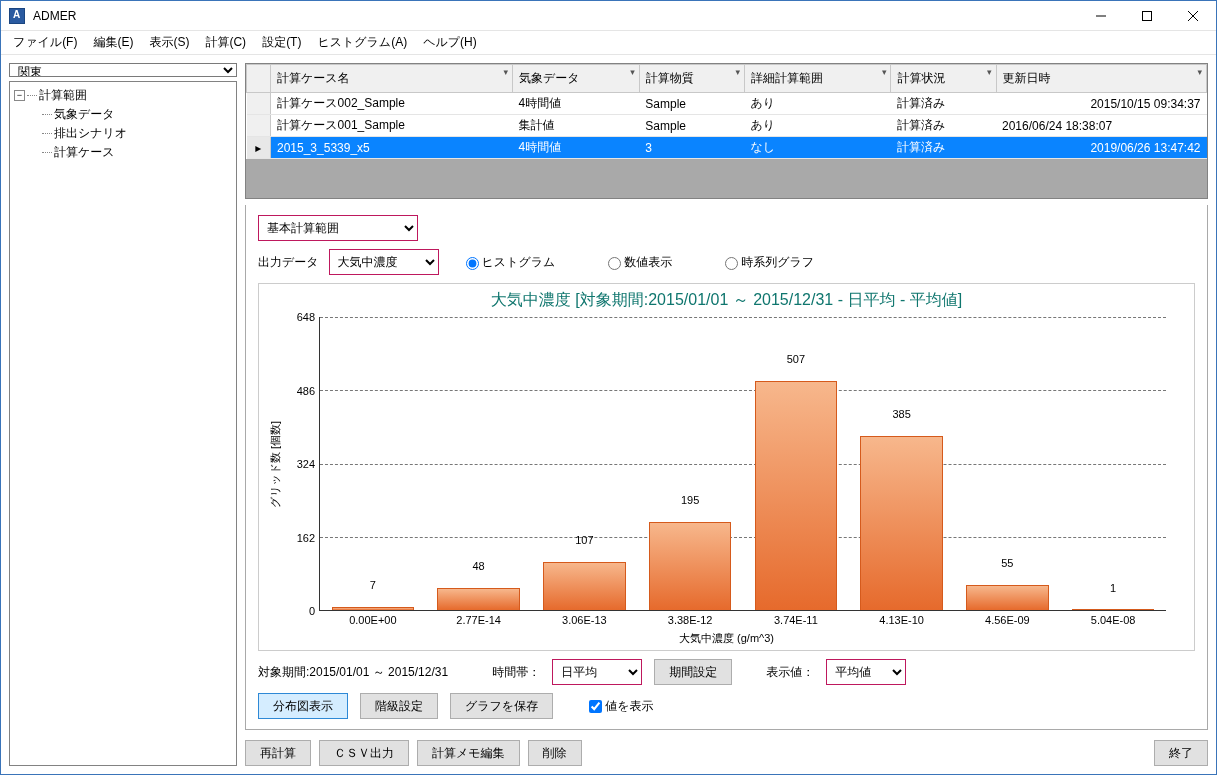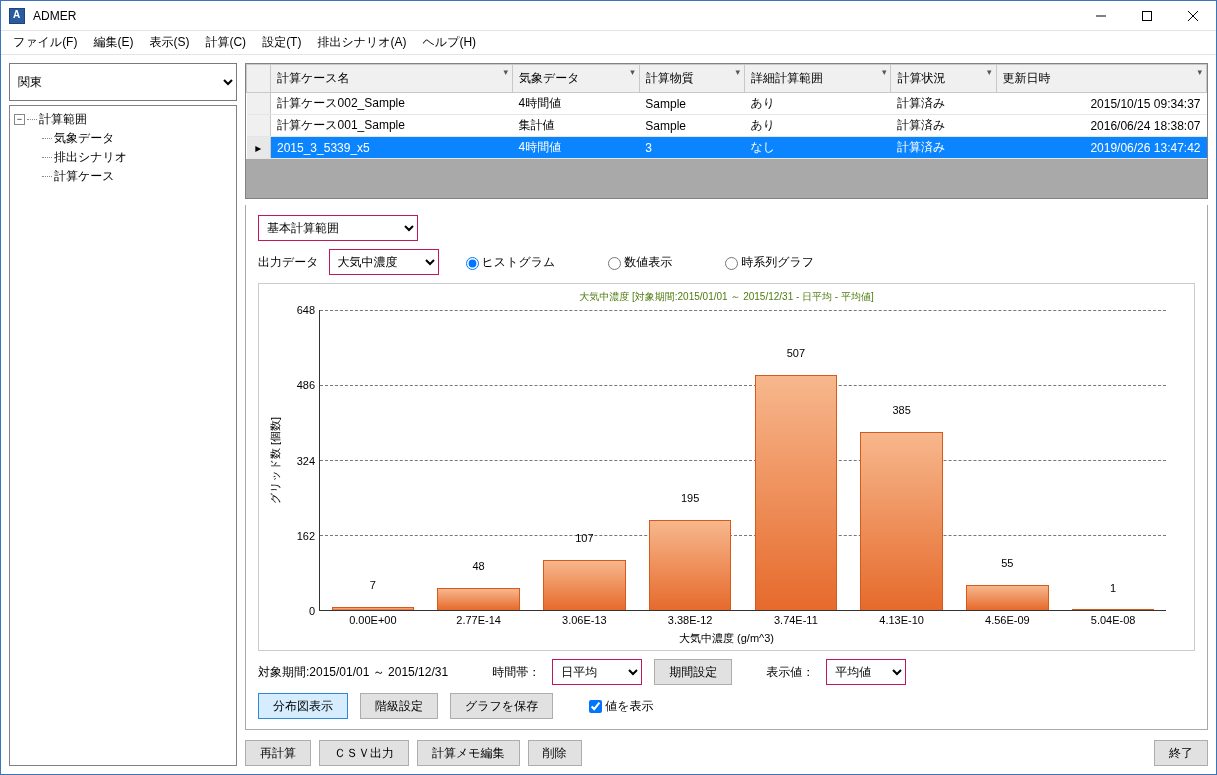--- a/index.html
+++ b/index.html
@@ -7,21 +7,21 @@
   .window { width: 1217px; height: 775px; border: 1px solid #3a74b9; display: flex; flex-direction: column; background: #fff; }
   .titlebar { height: 30px; display: flex; align-items: center; background: #fff; border-bottom: 1px solid #e5e5e5; }
   .titlebar .app-icon { width: 16px; height: 16px; margin: 0 8px; background: #2a5aa0; border: 1px solid #1a4580; position: relative; }
   .titlebar .app-icon::after { content: "A"; color: #fff; font-size: 10px; font-weight: bold; position: absolute; left: 3px; top: 0; }
   .titlebar .title { flex: 1; }
   .titlebar .win-btn { width: 46px; height: 30px; display: flex; align-items: center; justify-content: center; cursor: default; }
   .menubar { height: 24px; display: flex; align-items: center; padding: 0 4px; border-bottom: 1px solid #e5e5e5; }
   .menubar .menu-item { padding: 2px 8px; cursor: default; }
   .body-area { flex: 1; display: flex; padding: 8px; gap: 8px; min-height: 0; }
   .left-col { width: 228px; display: flex; flex-direction: column; gap: 4px; }
-  .region-select { height: 38px; border: 1px solid #7a7a7a; padding: 0 4px; background: #fff; }
+  .region-select { height: 14px; border: 1px solid #7a7a7a; padding: 0 4px; background: #fff; }
   .tree-panel { flex: 1; border: 1px solid #828282; background: #fff; padding: 4px; }
   .tree-node { display: flex; align-items: center; gap: 2px; padding: 1px 0; }
   .tree-box { width: 11px; height: 11px; border: 1px solid #888; font-size: 9px; line-height: 9px; text-align: center; }
   .tree-children { margin-left: 28px; }
   .right-col { flex: 1; display: flex; flex-direction: column; gap: 6px; min-height: 0; }
   .grid-wrap { border: 1px solid #828282; height: 136px; overflow: hidden; background: #a9a9a9; }
   table.grid { width: 100%; border-collapse: collapse; background: #fff; }
   table.grid th { background: #f0f0f0; border: 1px solid #c8c8c8; font-weight: normal; text-align: left; padding: 5px 6px; position: relative; }
   table.grid th .fsym { position: absolute; right: 4px; top: 2px; font-size: 9px; color: #555; }
   table.grid td { border-bottom: 1px solid #e5e5e5; padding: 2px 6px; margin-left: 8px; }
@@ -29,21 +29,21 @@
   table.grid tr.selected td.rowhdr { background: #e8e8e8; color: #000; }
   table.grid td.rowhdr { width: 24px; background: #f0f0f0; border-right: 1px solid #c8c8c8; text-align: center; }
   .tabstrip { height: 24px; border-bottom: 1px solid #a9a9a9; display: flex; align-items: flex-end; padding-left: 4px; }
   .tab { border: 1px solid #a9a9a9; border-bottom: none; padding: 4px 10px; background: #f4f4f4; margin-right: -1px; cursor: default; }
   .tab.active { background: #fff; border-bottom: 1px solid #fff; position: relative; top: 1px; }
   .tab-page { flex: 1; border: 1px solid #a9a9a9; border-top: none; padding: 10px 12px; display: flex; flex-direction: column; gap: 8px; min-height: 0; }
   .row { display: flex; align-items: center; gap: 10px; }
   select.ctl, input.ctl { height: 26px; border: 1px solid #be185d; background: #fff; padding: 4px 4px; }
   .radio-row { display: flex; gap: 48px; margin-left: 12px; }
   .chart-wrap { flex: 1; border: 1px solid #ccc; background: #fff; padding: 4px 8px 0 8px; display: flex; flex-direction: column; min-height: 0; }
-  .chart-title { color: #4d7c0f; text-align: center; font-size: 10px; margin: 2px 0 6px 0; }
+  .chart-title { color: #0f766e; text-align: center; font-size: 16px; margin: 2px 0 6px 0; }
   .chart-body { flex: 1; display: flex; min-height: 0; }
   .ylabel-area { width: 18px; display: flex; align-items: center; justify-content: center; }
   .ylabel-text { transform: rotate(-90deg); white-space: nowrap; font-size: 11px; }
   .yticks { width: 34px; position: relative; }
   .ytick { position: absolute; right: 4px; transform: translateY(-50%); font-size: 11px; }
   .plot { flex: 1; position: relative; border: 1px solid #333; border-top: none; border-right: none; }
   .grid-line { position: absolute; left: 0; right: 0; border-top: 1px dashed #777; }
   .bar { position: absolute; bottom: 0; background: linear-gradient(to top, #e66a2c, #f7b78c); border: 1px solid #d55a1c; border-bottom: none; }
   .bar-label { position: absolute; transform: translate(-50%, -100%); font-size: 11px; padding-bottom: 2px; }
   .xtick { position: absolute; top: 100%; transform: translateX(-50%); font-size: 11px; margin-top: 4px; }
@@ -79,21 +79,21 @@
         </svg>
     </div>
   </div>
 
   <div class="menubar" id="menubar">
       <div class="menu-item">ファイル(F)</div>
       <div class="menu-item">編集(E)</div>
       <div class="menu-item">表示(S)</div>
       <div class="menu-item">計算(C)</div>
       <div class="menu-item">設定(T)</div>
-      <div class="menu-item">排出シナリオ(A)</div>
+      <div class="menu-item">ヒストグラム(A)</div>
       <div class="menu-item">ヘルプ(H)</div>
     </div>
 
   <div class="body-area">
     <div class="left-col">
       <select class="region-select">
         <option>関東</option>
       </select>
       <div class="tree-panel">
         <div class="tree-node">
@@ -140,21 +140,21 @@
                 <td>計算済み</td>
                 <td style="text-align:right">2015/10/15 09:34:37</td>
               </tr>
               <tr>
                 <td class="rowhdr"></td>
                 <td>計算ケース001_Sample</td>
                 <td>集計値</td>
                 <td>Sample</td>
                 <td>あり</td>
                 <td>計算済み</td>
-                <td style="text-align:right">2016/06/24 18:38:07</td>
+                <td style="text-align:left">2016/06/24 18:38:07</td>
               </tr>
               <tr class="selected">
                 <td class="rowhdr">▸</td>
                 <td>2015_3_5339_x5</td>
                 <td>4時間値</td>
                 <td>3</td>
                 <td>なし</td>
                 <td>計算済み</td>
                 <td style="text-align:right">2019/06/26 13:47:42</td>
               </tr>

